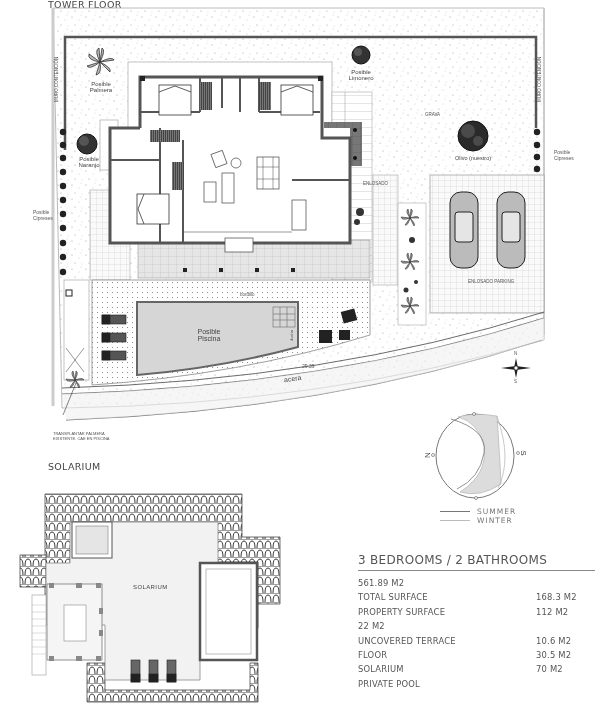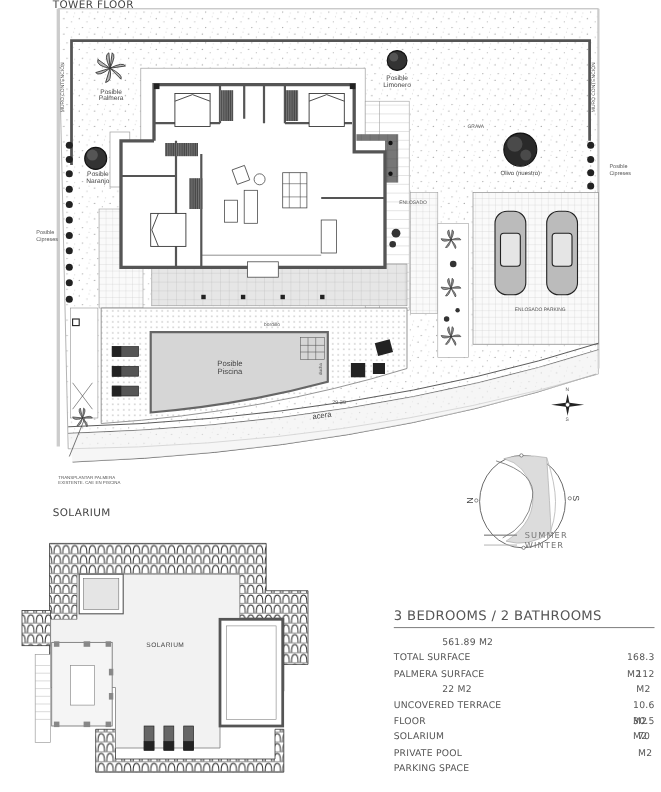--- a/index.html
+++ b/index.html
@@ -3,22 +3,22 @@
 <meta charset="utf-8">
 <style>
   html, body { margin:0; padding:0; background:#ffffff; }
   body { width:601px; height:720px; position:relative; overflow:hidden; font-family:"Liberation Sans", sans-serif; color:#333; }
   .section-title { position:absolute; font-family:"DejaVu Sans", sans-serif; font-size:9.5px; letter-spacing:0.3px; color:#444; }
   svg { position:absolute; left:0; top:0; }
   .spec { position:absolute; left:358px; top:553px; width:237px; font-family:"DejaVu Sans", sans-serif; color:#555; }
   .spec-head { font-size:12px; letter-spacing:0.3px; padding-bottom:3px; border-bottom:1px solid #888; margin-bottom:5px; }
   .spec-row { display:flex; font-size:8.4px; letter-spacing:0.2px; height:14.4px; line-height:14.4px; }
   .spec-row .lbl { width:178px; }
-  .spec-row .val { flex:1;margin-left:44px; }
-  .legend { position:absolute; left:440px; top:482px; font-family:"DejaVu Sans", sans-serif; font-size:7.5px; letter-spacing:1px; color:#777; }
+  .spec-row .val { flex:1; }
+  .legend { position:absolute; left:440px; top:507px; font-family:"DejaVu Sans", sans-serif; font-size:7.5px; letter-spacing:1px; color:#777; }
   .legend-row { display:flex; align-items:center; height:9px; }
   .legend-line { width:30px; height:0; margin-right:7px; }
   .lbl-small { position:absolute; font-size:6px; color:#444; line-height:6px; text-align:center; }
   .lbl-tiny { position:absolute; font-size:4px; color:#555; line-height:4.5px; }
   .vert { writing-mode:vertical-rl; transform:rotate(180deg); }
 </style>
 </head>
 <body>
 
 <div class="section-title" style="left:48px; top:-1px;">TOWER FLOOR</div>
@@ -359,21 +359,21 @@
 <div class="spec">
   <div class="spec-head">3 BEDROOMS / 2 BATHROOMS</div>
   <div class="spec-row">
       <span class="val">561.89 M2</span>
     </div>
   <div class="spec-row">
       <span class="lbl">TOTAL SURFACE</span>
       <span class="val">168.3 M2</span>
     </div>
   <div class="spec-row">
-      <span class="lbl">PALMERA SURFACE</span>
+      <span class="lbl">PROPERTY SURFACE</span>
       <span class="val">112 M2</span>
     </div>
   <div class="spec-row">
       <span class="val">22 M2</span>
     </div>
   <div class="spec-row">
       <span class="lbl">UNCOVERED TERRACE</span>
       <span class="val">10.6 M2</span>
     </div>
   <div class="spec-row">
@@ -381,17 +381,13 @@
       <span class="val">30.5 M2</span>
     </div>
   <div class="spec-row">
       <span class="lbl">SOLARIUM</span>
       <span class="val">70 M2</span>
     </div>
   <div class="spec-row">
       <span class="lbl">PRIVATE POOL</span>
       <span class="val"></span>
     </div>
-  <div class="spec-row">
-      <span class="lbl">PARKING SPACE</span>
-      <span class="val"></span>
-    </div>
 </div>
 
 </body></html>

